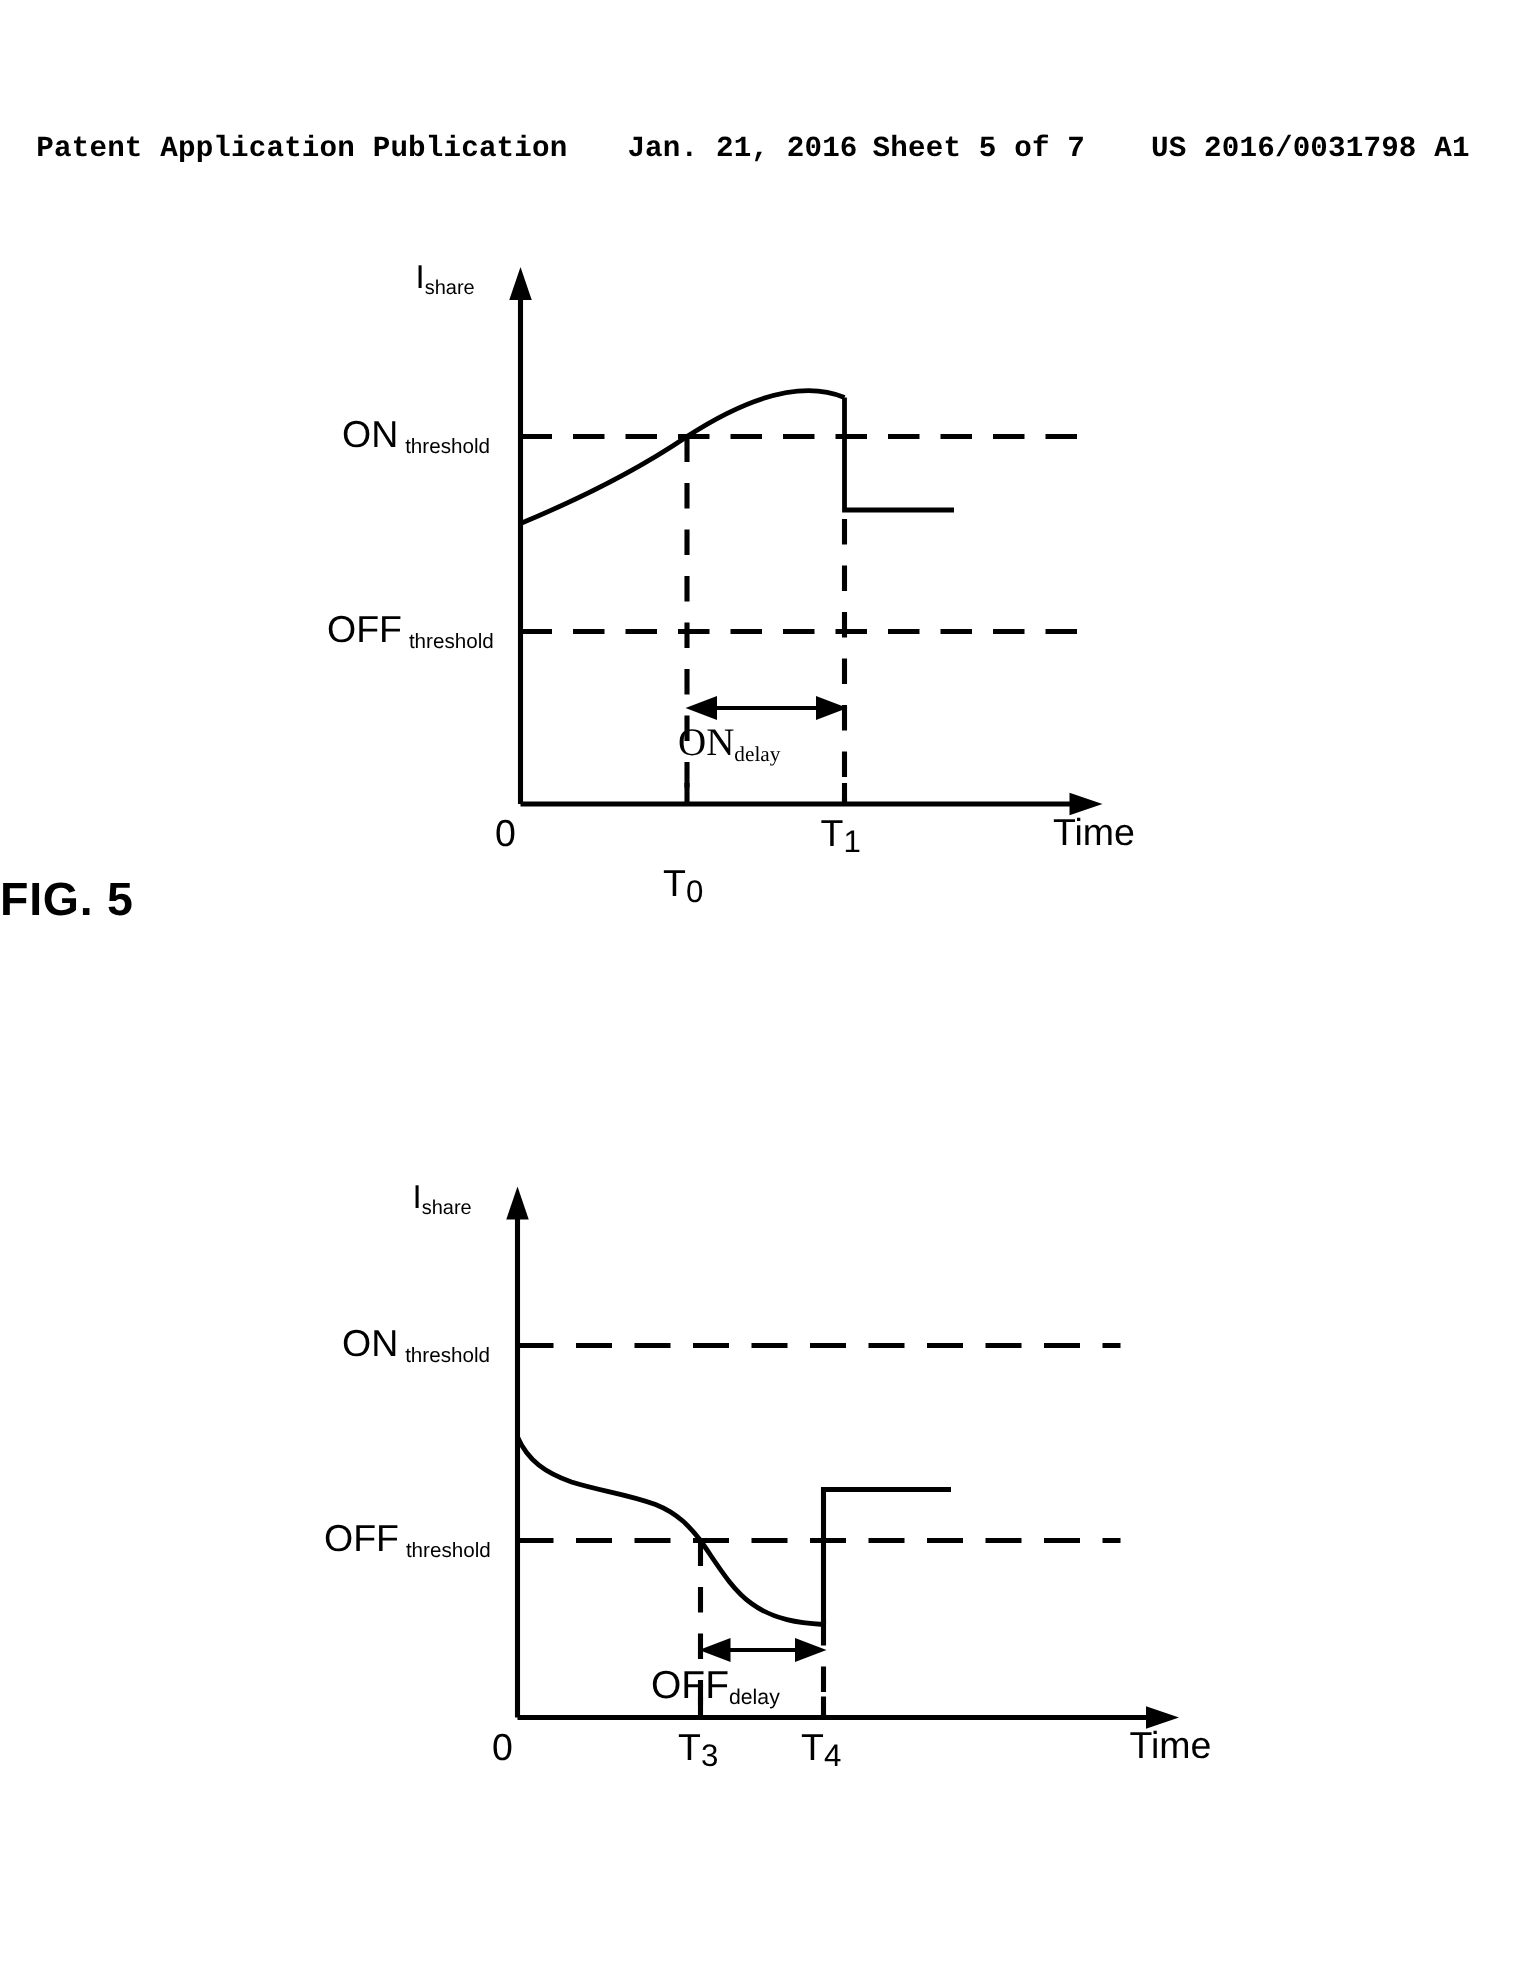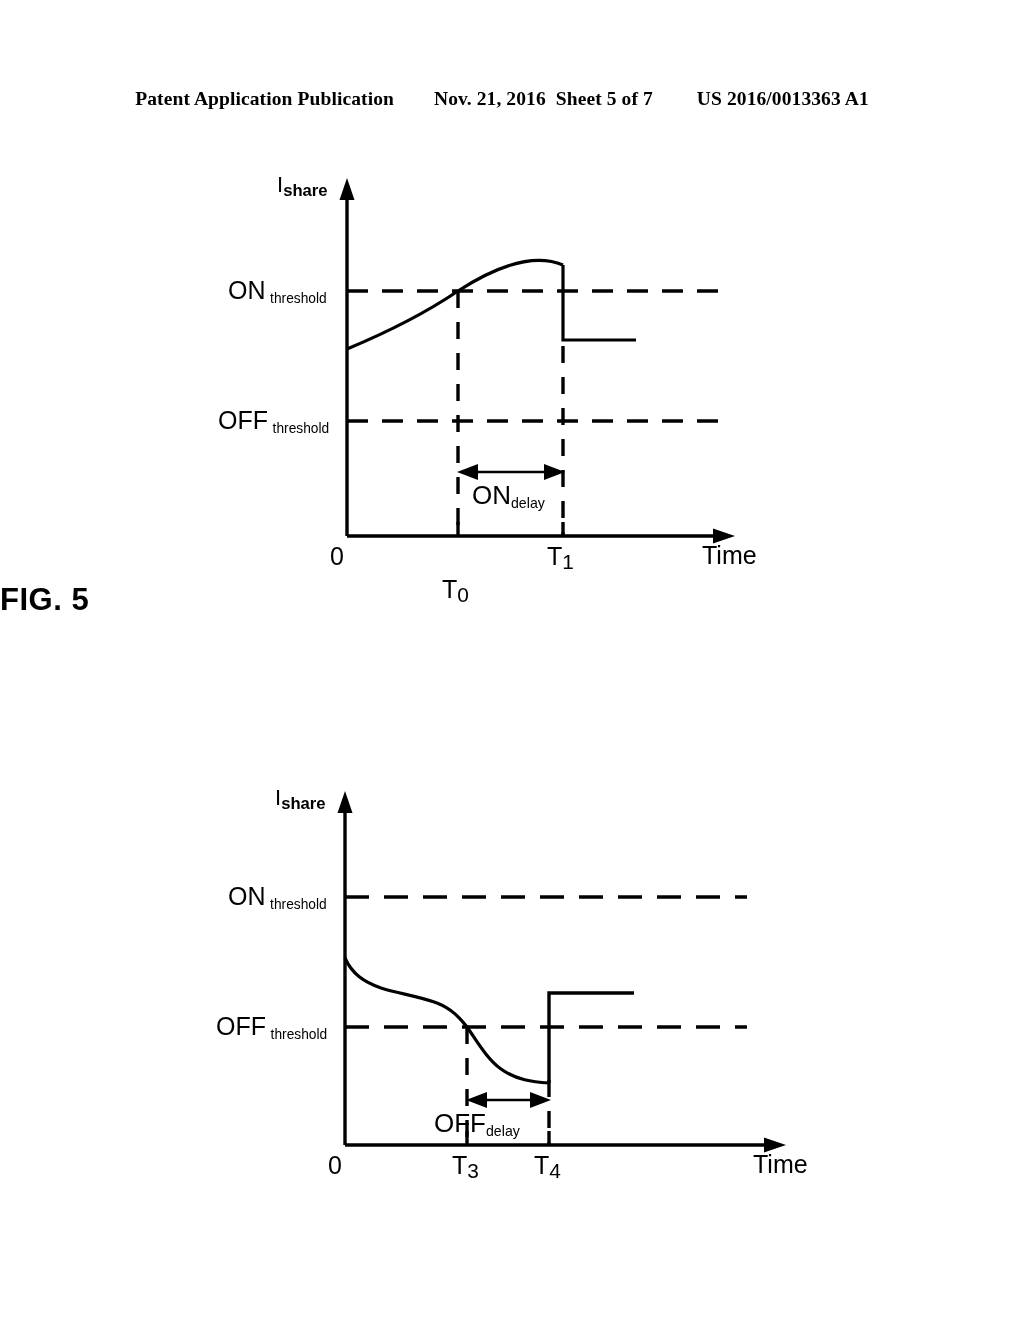--- a/index.html
+++ b/index.html
@@ -18,21 +18,21 @@
 
   
   .page-header {
     position: absolute;
     top: 88px;
     left: 0;
     width: 1004px;
     display: flex;
     justify-content: center;
     align-items: flex-end;
-    font-family: Liberation Serif, serif;
+    font-family: Liberation Mono, monospace;
     font-weight: bold;
     font-size: 19.5px;
     letter-spacing: 0.1px;
     white-space: nowrap;
   }
   .page-header .hdr-pub { margin-right: 40px; }
   .page-header .hdr-date { margin-right: 10px; }
   .page-header .hdr-sheet { margin-right: 44px; }
 
   
@@ -68,39 +68,39 @@
     position: absolute;
     white-space: nowrap;
     font-family: "Liberation Sans", sans-serif;
     color: #000;
   }
   .lbl .base { font-size: 25px; }
   .lbl .sub  { font-size: 16.5px; }
   .lbl-thresh { text-align: right; }
 
   .lbl-ishare .base { font-size: 22px; }
-  .lbl-ishare .sub  { font-size: 20px; font-weight: bold; }
+  .lbl-ishare .sub  { font-size: 16px; }
 
   .lbl-axisnum { font-size: 25px; }
 
   .lbl-time { font-size: 25px; }
 
   .lbl-delay .base { font-size: 26px; }
   .lbl-delay .sub  { font-size: 17px; }
 
   sub { vertical-align: baseline; position: relative; bottom: -4px; }
 </style>
 </head>
 <body>
 
 <div class="page-header">
   <span class="hdr-pub">Patent Application Publication</span>
-  <span class="hdr-date">Nov. 21, 2016</span>
+  <span class="hdr-date">Jan. 21, 2016</span>
   <span class="hdr-sheet">Sheet 5 of 7</span>
-  <span class="hdr-num">US 2016/0013363 A1</span>
+  <span class="hdr-num">US 2016/0031798 A1</span>
 </div>
 
 <div class="figure" id="figure-5">
 
   <svg class="fig-svg" width="1024" height="430" viewBox="0 0 1024 430">
 
     <g>
       <line x1="347" y1="45" x2="347" y2="386" stroke="#000" stroke-width="3.4"></line>
       <polygon points="347,28 339.5,50 354.5,50" fill="#000"></polygon>
     </g>
@@ -137,21 +137,21 @@
   </div>
 
   <div class="lbl lbl-thresh" style="left:228px; top:126px;">
     <span class="base">ON</span><span class="sub"> <sub>threshold</sub></span>
   </div>
 
   <div class="lbl lbl-thresh" style="left:218px; top:256px;">
     <span class="base">OFF</span><span class="sub"> <sub>threshold</sub></span>
   </div>
 
-  <div class="lbl lbl-delay" style="left:472px; top:330px;">
+  <div class="lbl lbl-delay" style="left:452px; top:330px;font-family:Liberation Serif, serif;">
     <span class="base">ON</span><span class="sub"><sub>delay</sub></span>
   </div>
 
   <div class="lbl lbl-axisnum" style="left:330px; top:392px;">
     <span>0</span>
   </div>
 
   <div class="lbl lbl-axisnum" style="left:442px; top:392px;margin-top:33px;">
     <span>T</span><sub>0</sub>
   </div>

